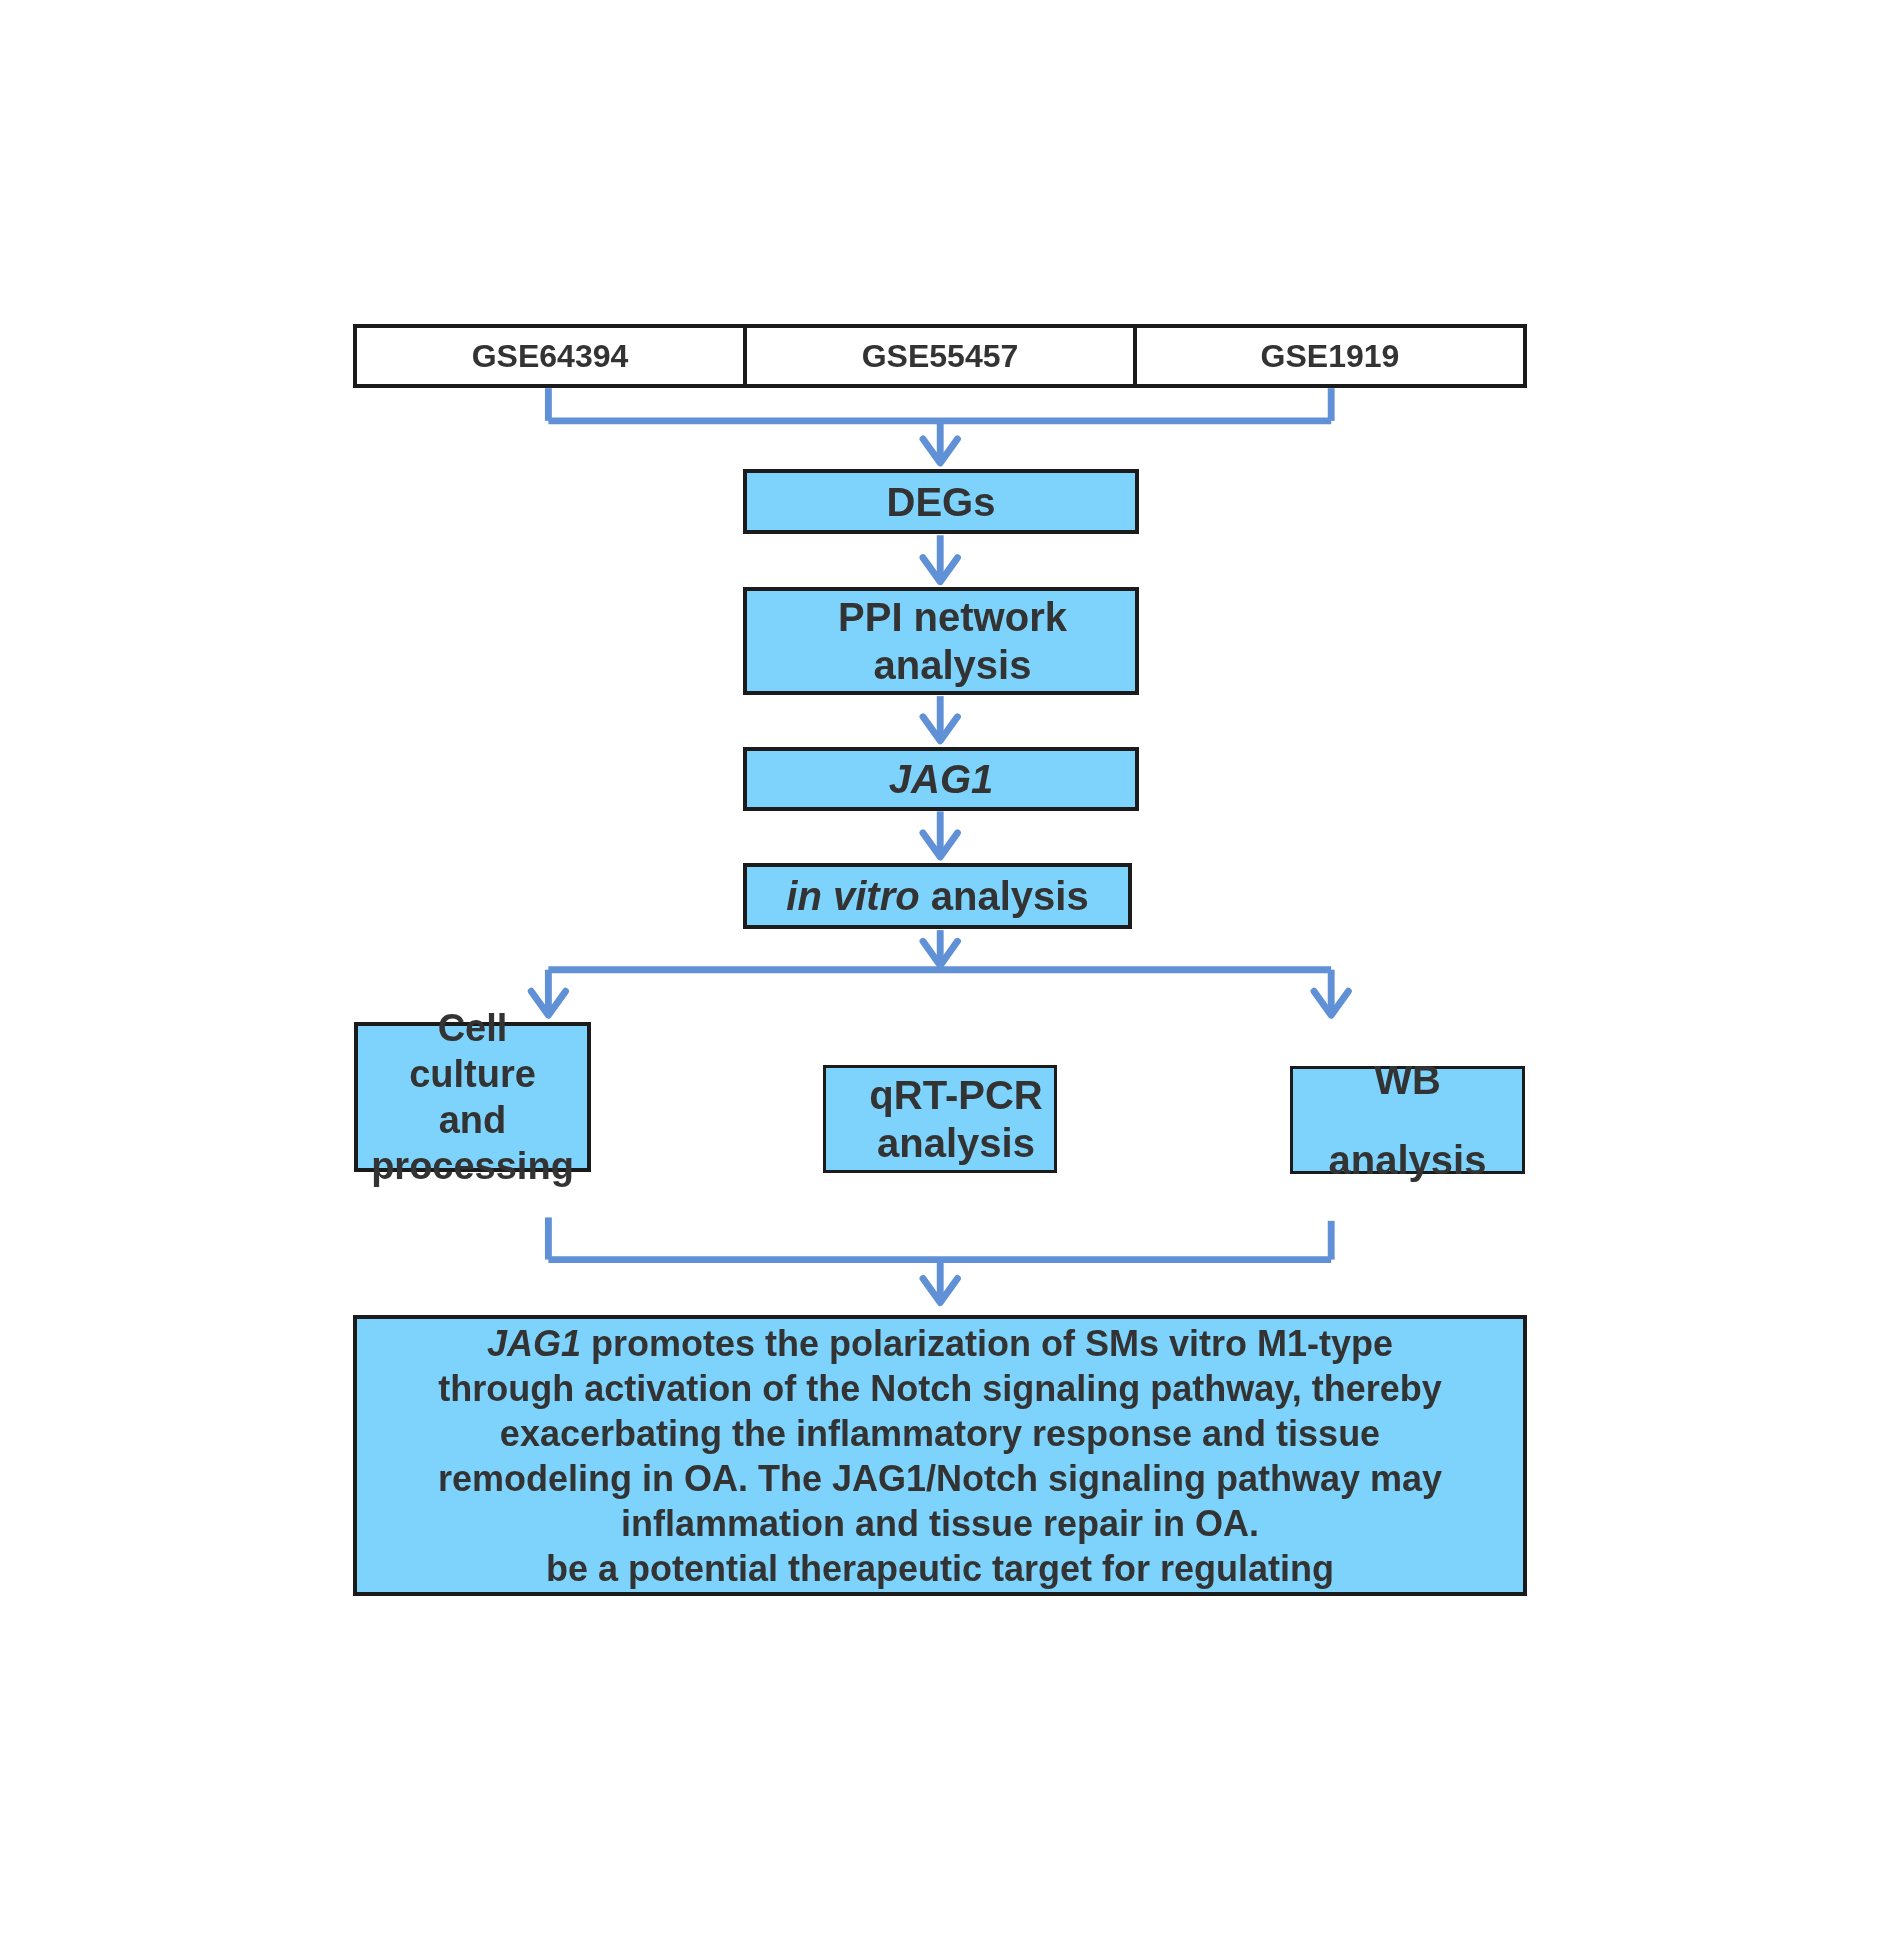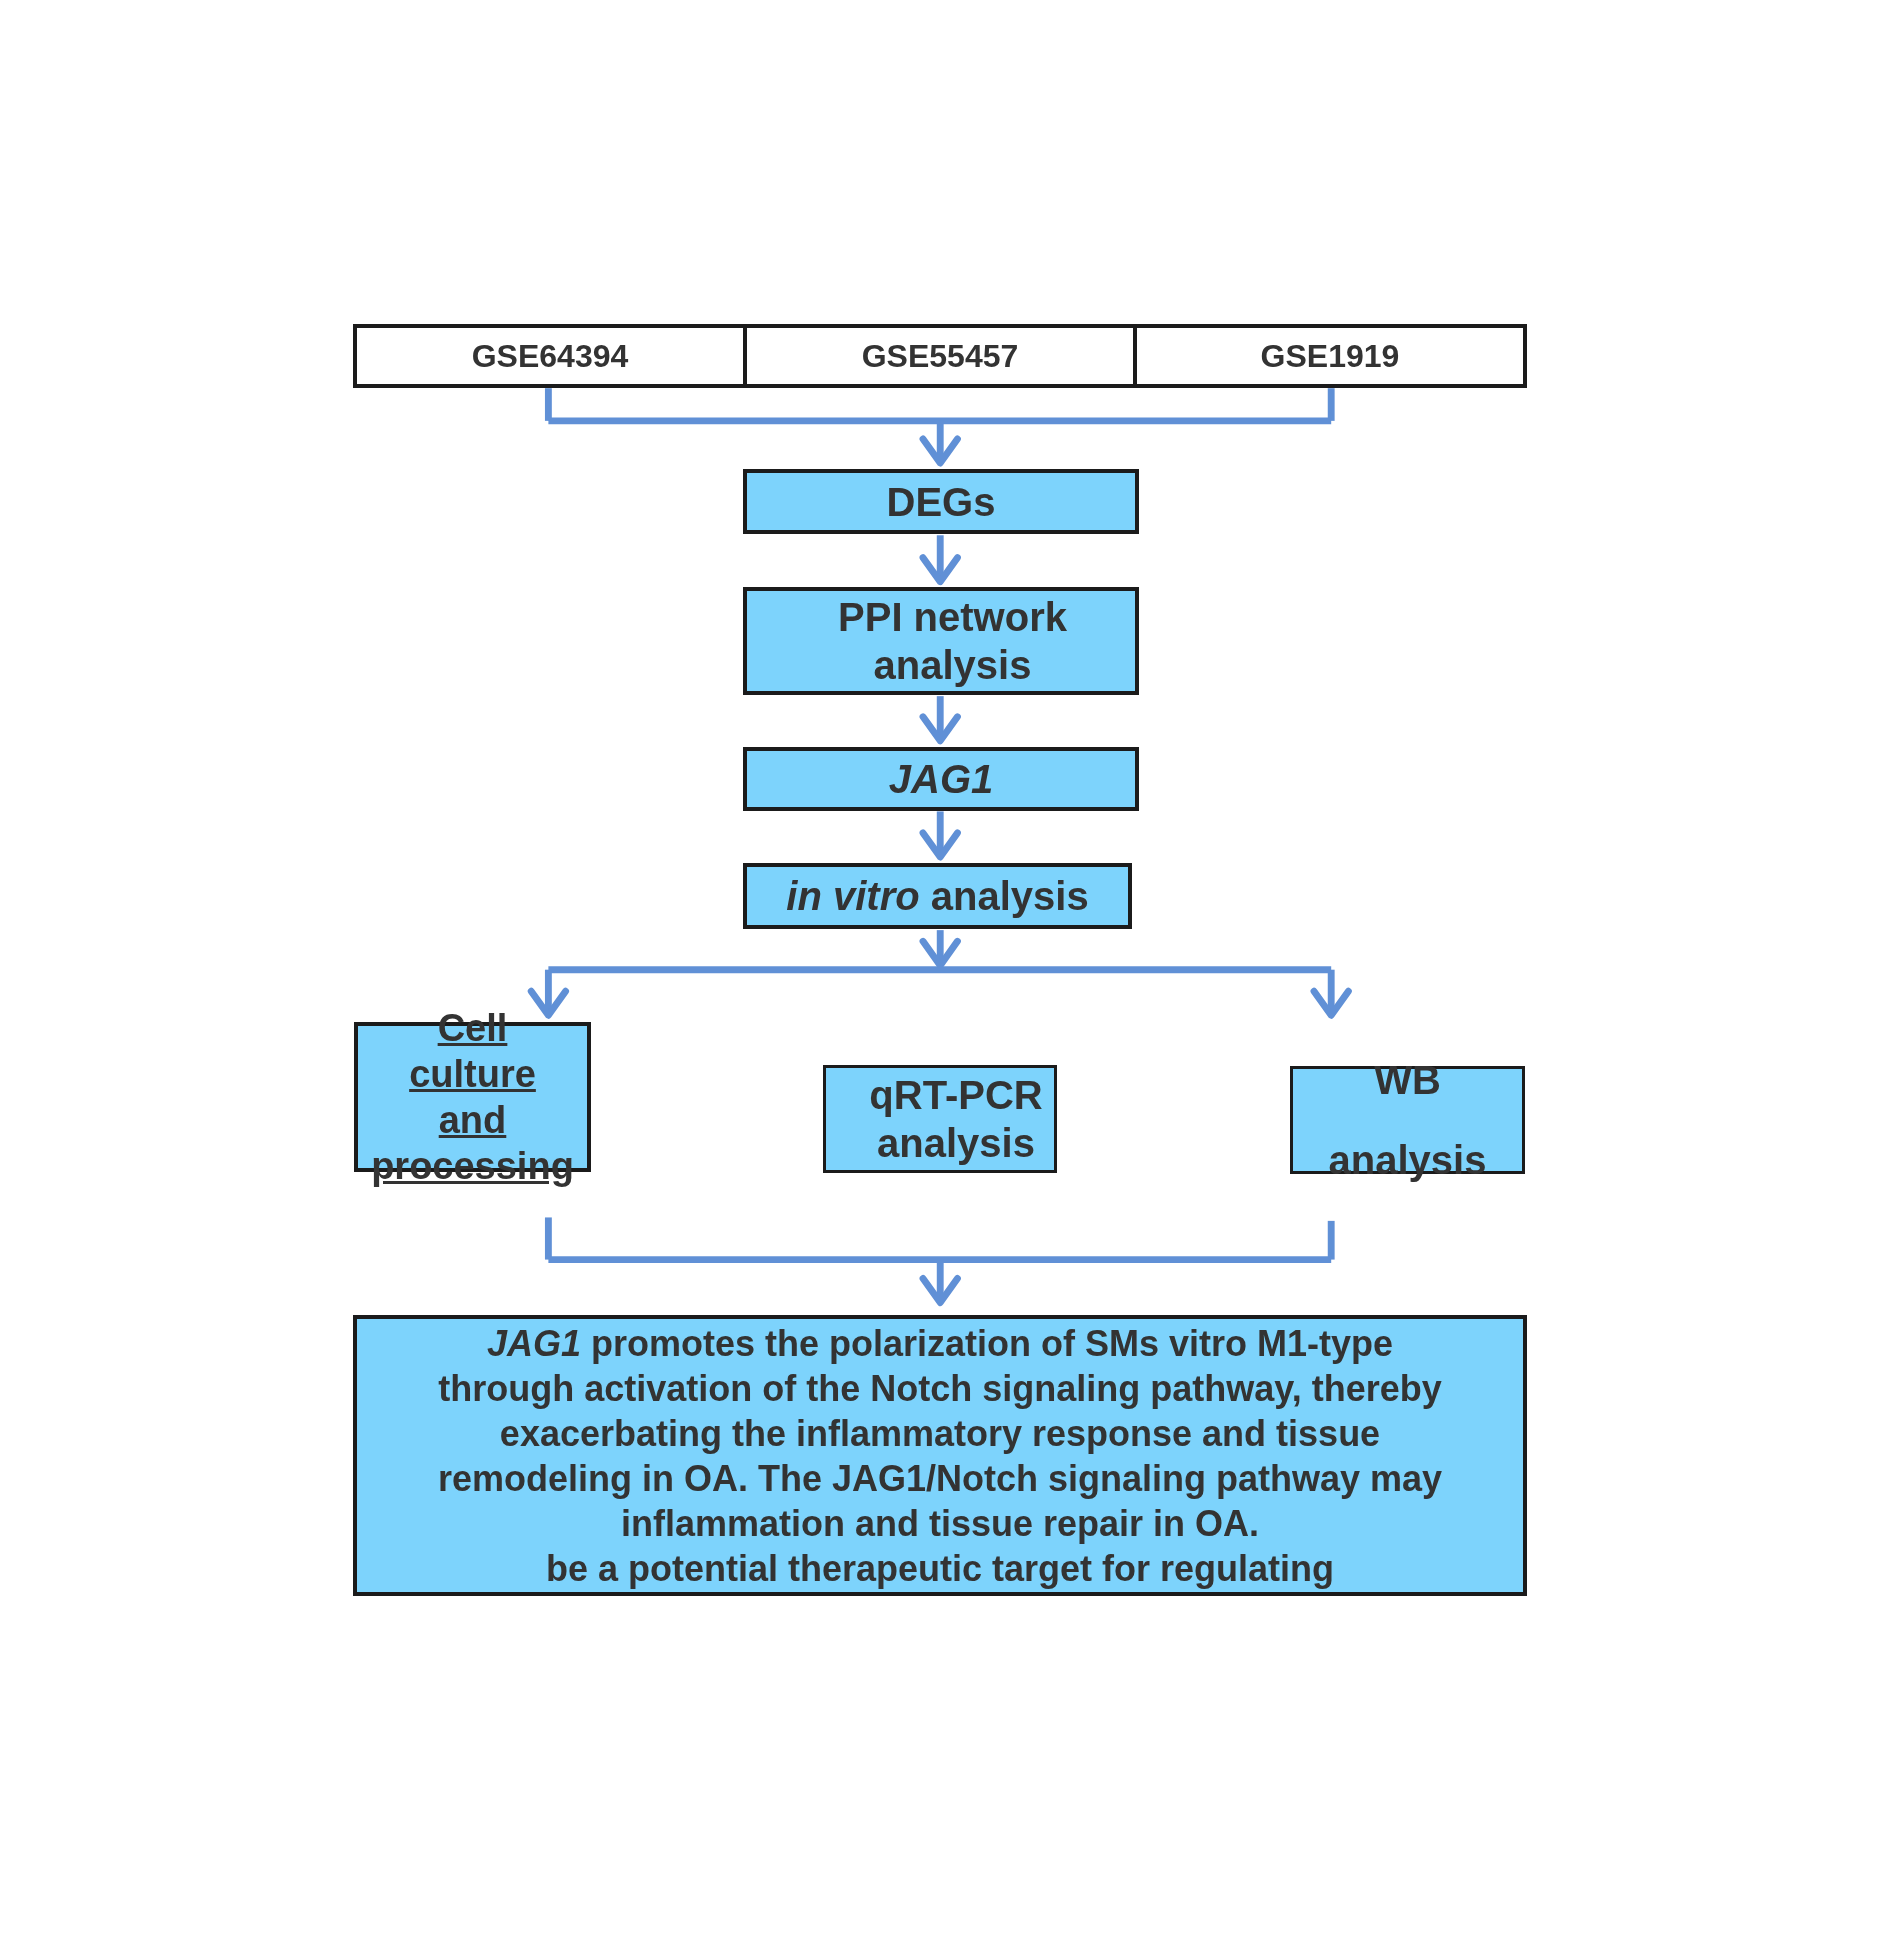--- a/index.html
+++ b/index.html
@@ -92,21 +92,21 @@
   </div>
 
   <div class="box" style="left:743px;top:747px;width:396px;height:64px;">
     <span class="lbl italic">JAG1</span>
   </div>
 
   <div class="box" style="left:743px;top:863px;width:389px;height:66px;">
     <span class="lbl"><span class="italic">in vitro</span><span> analysis</span></span>
   </div>
 
-  <div class="box" style="left:354px;top:1022px;width:237px;height:150px;text-decoration:underline;">
+  <div class="box" style="left:354px;top:1022px;width:237px;height:150px;">
     <span class="lbl-sm">Cell</span>
     <span class="lbl-sm">culture</span>
     <span class="lbl-sm">and</span>
     <span class="lbl-sm">processing</span>
   </div>
 
   <div class="box thin" style="left:823px;top:1065px;width:234px;height:108px;padding-left:32px;">
     <span class="lbl">qRT-PCR</span>
     <span class="lbl">analysis</span>
   </div>

